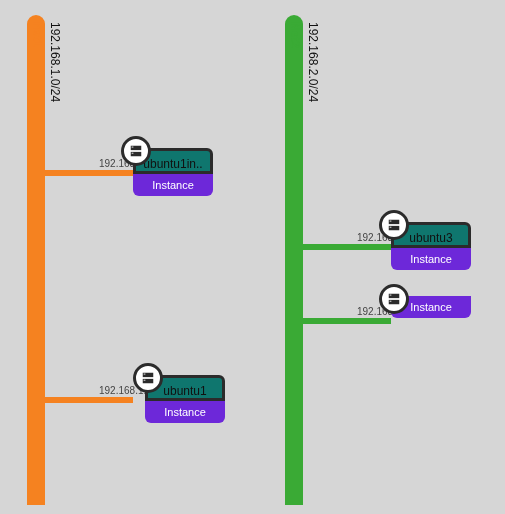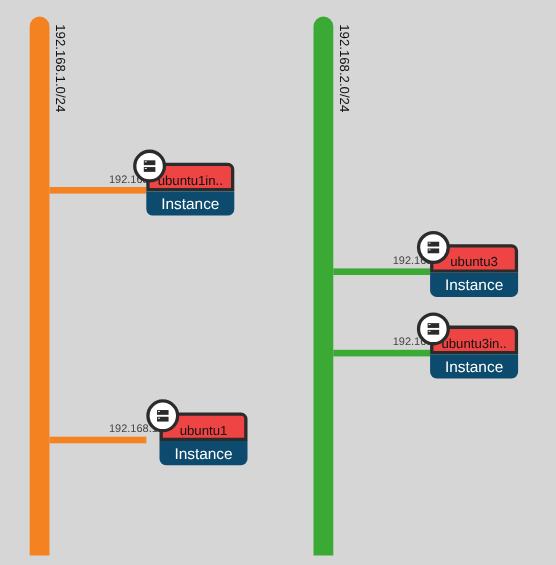--- a/index.html
+++ b/index.html
@@ -11,22 +11,22 @@
   .net-name.orange{left:30px;color:#f58220}
   .net-name.green{left:288px;color:#3aaa35}
   .net-cidr{position:absolute;top:22px;font-size:12px;color:#111;writing-mode:vertical-rl;text-orientation:mixed}
   .net-cidr.left{left:48px}
   .net-cidr.right{left:306px}
   .branch{position:absolute;height:6px}
   .branch.orange{background:#f58220}
   .branch.green{background:#3aaa35}
   .ip-label{position:absolute;font-size:10px;color:#444}
   .node{position:absolute;width:80px;text-align:center}
-  .node-top{background:#ef4444;border:3px solid #2b2b2b;border-top-left-radius:6px;border-top-right-radius:6px;height:26px;line-height:26px;font-size:12px;color:#111;overflow:hidden;white-space:nowrap;padding:0 4px;box-sizing:border-box}
-  .node-bot{background:#0c4a6e;color:#fff;border-bottom-left-radius:6px;border-bottom-right-radius:6px;height:22px;line-height:22px;font-size:14px}
+  .node-top{background:#0f766e;border:3px solid #2b2b2b;border-top-left-radius:6px;border-top-right-radius:6px;height:26px;line-height:26px;font-size:12px;color:#111;overflow:hidden;white-space:nowrap;padding:0 4px;box-sizing:border-box}
+  .node-bot{background:#6d28d9;color:#fff;border-bottom-left-radius:6px;border-bottom-right-radius:6px;height:22px;line-height:22px;font-size:11px}
   .node-badge{position:absolute;left:-12px;top:-12px;width:24px;height:24px;border-radius:50%;background:#fff;border:3px solid #2b2b2b;display:flex;align-items:center;justify-content:center}
   .node-badge svg{width:14px;height:14px}
 </style>
 </head>
 <body>
 <div class="canvas">
 
   <div class="net-bar orange"></div>
   <div class="net-name orange">net1</div>
   <div class="net-cidr left">192.168.1.0/24</div>
@@ -88,17 +88,16 @@
 
   <div class="node" style="left:391px;top:296px">
     <div class="node-badge">
         <svg viewBox="0 0 16 16">
           <rect x="2" y="2" width="12" height="5" fill="#2b2b2b"></rect>
           <rect x="2" y="9" width="12" height="5" fill="#2b2b2b"></rect>
           <rect x="3" y="3" width="2" height="1" fill="#fff"></rect>
           <rect x="3" y="10" width="2" height="1" fill="#fff"></rect>
         </svg>
       </div>
-    <div class="node-top">ubuntu3in..</div>
     <div class="node-bot">Instance</div>
   </div>
 
 </div>
 
 </body></html>

